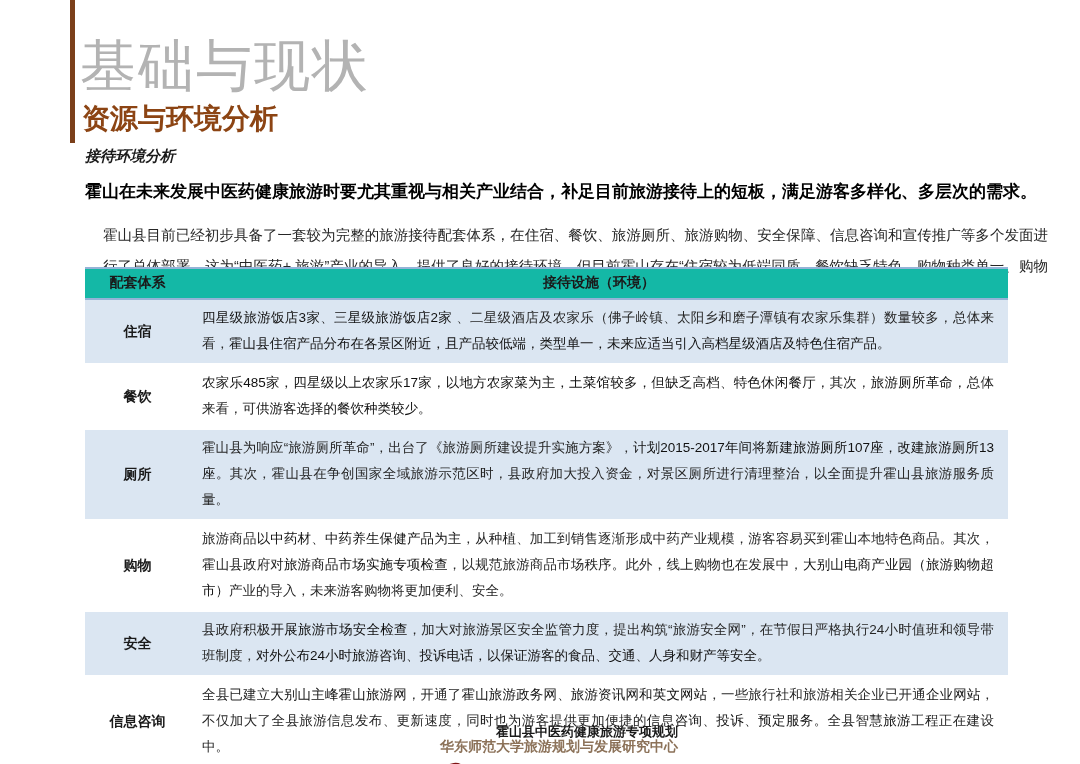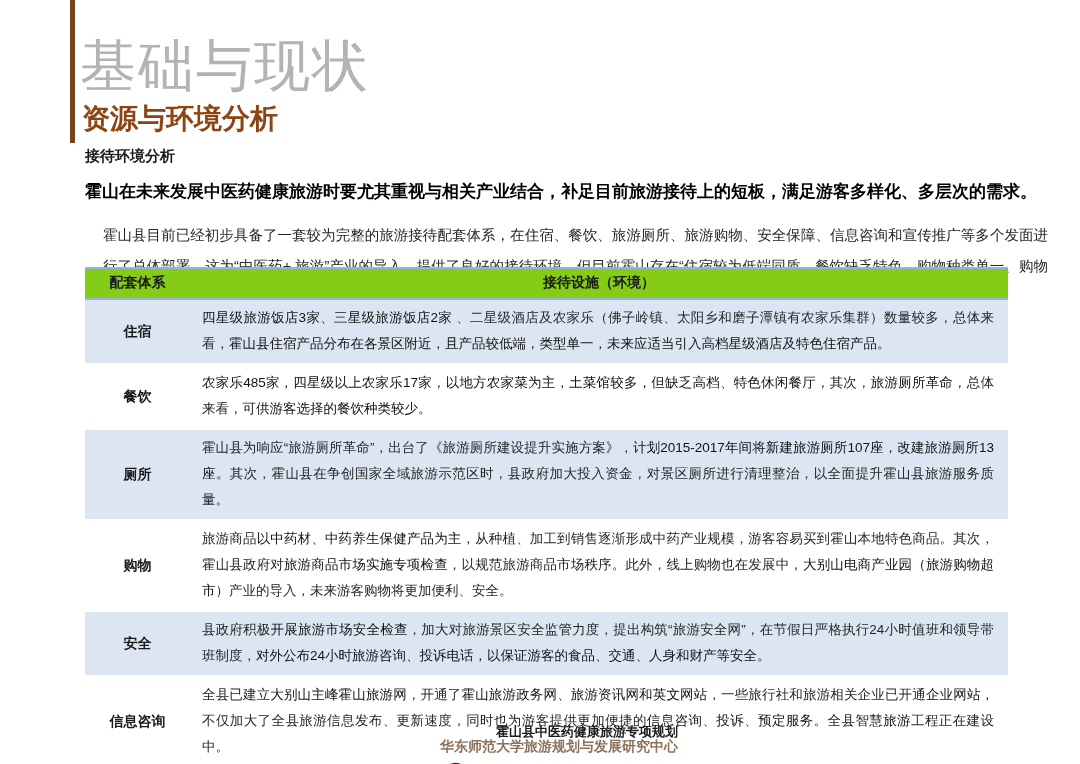--- a/index.html
+++ b/index.html
@@ -20,21 +20,21 @@
     font-size:56px; font-weight:normal; color:#b3b3b3; letter-spacing:2px;
     line-height:64px; white-space:nowrap;
   }
   .sub-title {
     position:absolute; left:82px; top:101px; width:600px;
     font-size:28px; font-weight:bold; color:#8c4413; line-height:36px;
     white-space:nowrap;
   }
   .section-label {
     position:absolute; left:85px; top:147px;
-    font-size:15px; font-weight:bold; color:#1a1a1a;
+    font-size:15px; font-weight:bold; color:#1a1a1a;font-style:italic;
   }
   .key-statement {
     position:absolute; left:85px; top:180px; width:990px;
     font-size:17px; font-weight:bold; color:#000000; line-height:24px;
   }
   .intro {
     position:absolute; left:103px; top:220px; width:945px;
     font-size:14.5px; color:#262626; line-height:31px;
     text-align:justify;
   }
@@ -42,21 +42,21 @@
     position:absolute; left:85px; top:267px; width:923px;
     border-collapse:collapse; table-layout:fixed;
     border-top:2px solid #95b3d7;
     border-bottom:2px solid #95b3d7;
     font-size:13.5px;
   }
   .reception-table col.c1 { width:105px; }
   .reception-table th {
     font-size:14px; font-weight:bold; color:#1a1a1a;
     text-align:center; padding:5px 2px 6px 2px;
-    border-bottom:2px solid #95b3d7; background:#84cc16;
+    border-bottom:2px solid #95b3d7; background:#14b8a6;
   }
   .reception-table td { vertical-align:middle; }
   .reception-table tr.shade td { background:#dbe6f2; }
   .reception-table td.cat {
     text-align:center; font-weight:bold; color:#1a1a1a; font-size:14px;
   }
   .reception-table td.desc {
     padding:5px 14px 6px 12px; line-height:26px; color:#262626;
     text-align:justify;
   }

